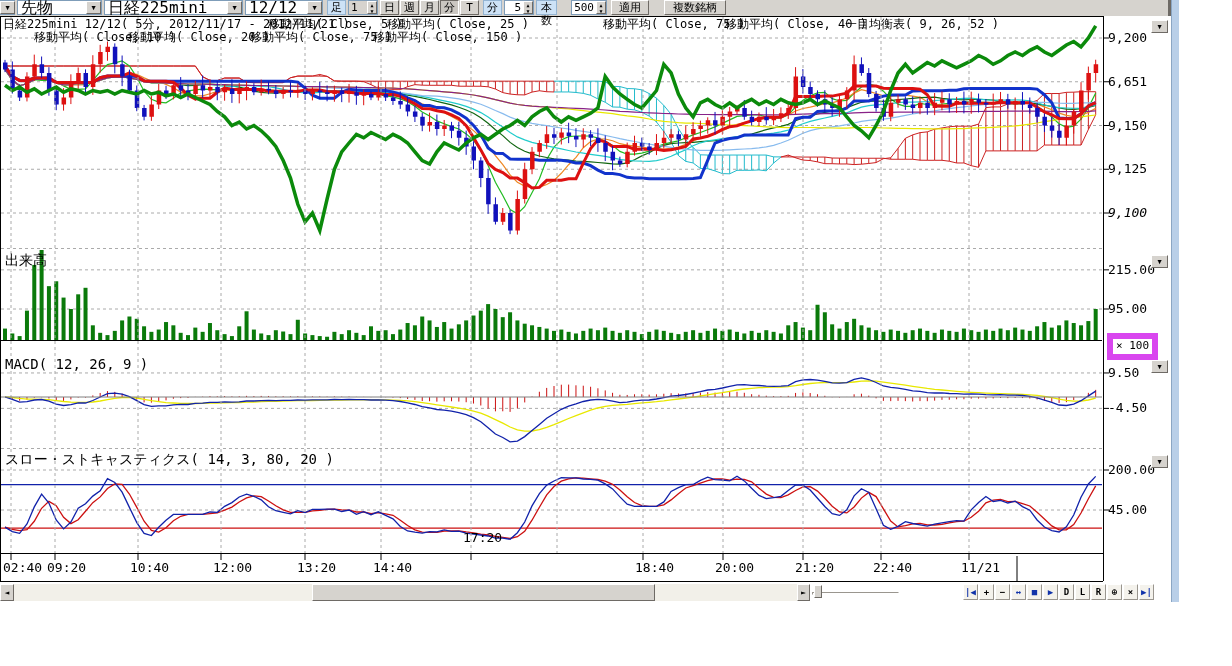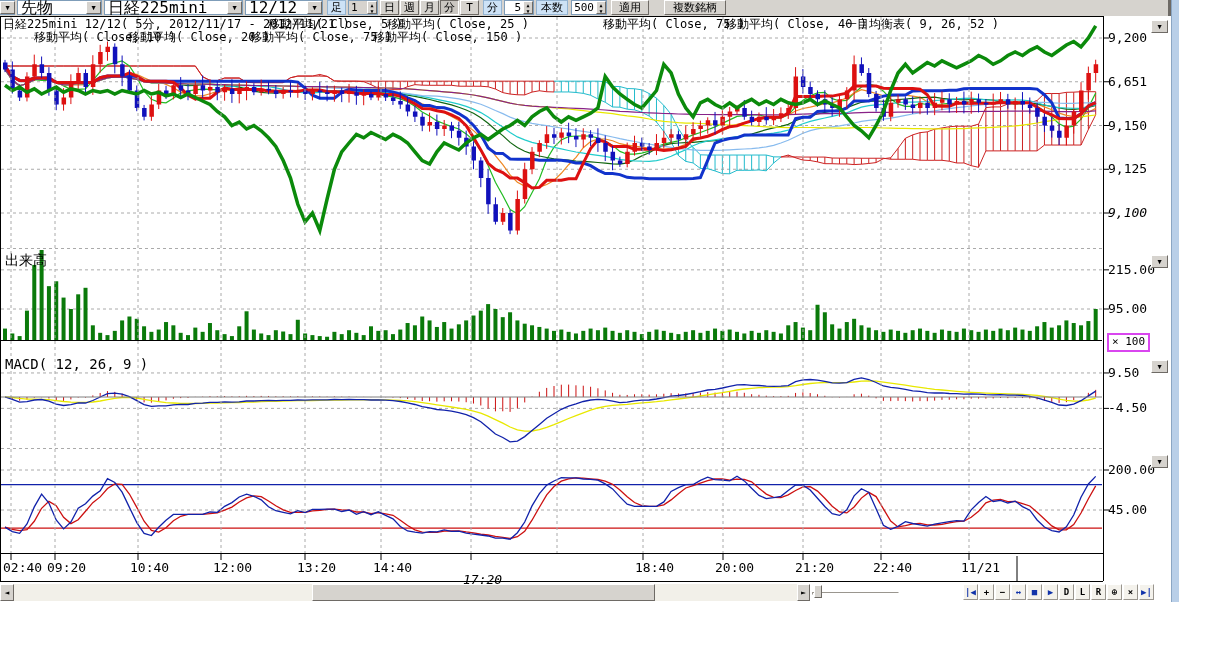--- a/index.html
+++ b/index.html
@@ -18,21 +18,21 @@
   .chip{background:#cde2f6;border:1px solid #94b4d2;box-sizing:border-box;height:15px;
         font-size:11px;line-height:13px;text-align:center;}
   .tbbtn{height:15px;font-size:11px;line-height:13px;text-align:center;}
   .spin{background:#fff;border:1px solid #7f9db9;box-sizing:border-box;height:15px;}
   .spin .num{position:absolute;left:2px;top:1px;font-size:11px;line-height:12px;}
   .spin .ud{position:absolute;right:0;top:0;width:10px;height:13px;font-size:5px;line-height:6px;text-align:center;}
   .legend{position:absolute;font-size:12px;line-height:13px;white-space:nowrap;color:#000;}
   .axlab{position:absolute;font-size:13px;line-height:14px;color:#000;white-space:nowrap;}
   .panlab{position:absolute;font-size:14px;line-height:14px;color:#000;white-space:nowrap;}
   .ddbtn{position:absolute;width:17px;height:13px;text-align:center;font-size:7px;line-height:12px;}
-  #multbox{position:absolute;border:2px solid #d946ef;background:#fff;font-size:11px;line-height:13px;text-align:center;}
+  #multbox{position:absolute;border:6px solid #d946ef;background:#fff;font-size:11px;line-height:13px;text-align:center;}
   
   .sbtn{position:absolute;font-size:8px;line-height:15px;text-align:center;color:#000;}
   .track{position:absolute;background:#f2f0e9;}
   .ctl{position:absolute;width:15px;height:16px;background:#f4f2ec;border:1px solid #9a968f;
        border-top-color:#fff;border-left-color:#fff;box-sizing:border-box;
        font-size:9px;line-height:14px;text-align:center;font-weight:bold;}
   .blue{color:#1133aa;} .blk{color:#000;}
   #vstrip{position:absolute;left:1171px;top:0;width:7px;height:602px;background:#b9cfe8;border-left:1px solid #8ba6c4;}
 </style>
 </head>
@@ -66,21 +66,21 @@
         <div class="abs tbbtn raised" style="left: 400px; top: 0px; width: 19px;">週</div>
         <div class="abs tbbtn raised" style="left: 420px; top: 0px; width: 19px;">月</div>
         <div class="abs tbbtn pressed" style="left: 440px; top: 0px; width: 19px;">分</div>
         <div class="abs tbbtn raised" style="left: 460px; top: 0px; width: 19px;">T</div>
       </div>
     <div class="abs chip" style="left:483px;top:0;width:19px;">分</div>
     <div class="abs spin" style="left:504px;top:0;width:30px;">
       <span class="num" style="left:auto;right:12px;">5</span>
       <span class="ud raised">▲<br>▼</span>
     </div>
-    <div class="abs chip" style="left:536px;top:0;width:32px;">本数</div>
+    <div class="abs chip" style="left:536px;top:0;width:21px;">本数</div>
     <div class="abs spin" style="left:571px;top:0;width:36px;">
       <span class="num" style="left:auto;right:12px;">500</span>
       <span class="ud raised">▲<br>▼</span>
     </div>
     <div class="abs tbbtn raised" style="left:611px;top:0;width:38px;">適用</div>
     <div class="abs tbbtn raised" style="left:664px;top:0;width:62px;">複数銘柄</div>
   </div>
   <div class="abs" style="left:1168px;top:0;width:3px;height:16px;background:#6e6a65;"></div>
 
   <svg id="plot" class="abs" style="left:0;top:0;" width="1232" height="666">
@@ -1238,39 +1238,40 @@
       <span class="legend" style="left: 845px; top: 18px;">一目均衡表( 9, 26, 52 )</span>
     </div>
   <div id="legend2">
       <span class="legend" style="left: 2px; top: 31px; padding-left: 32px;">移動平均( Close, 10 )</span>
       <span class="legend" style="left: 128px; top: 31px;">移動平均( Close, 20 )</span>
       <span class="legend" style="left: 250px; top: 31px;">移動平均( Close, 75 )</span>
       <span class="legend" style="left: 373px; top: 31px;">移動平均( Close, 150 )</span>
     </div>
   <div class="panlab" style="left:5px;top:253px;">出来高</div>
   <div class="panlab" style="left:5px;top:357px;">MACD( 12, 26, 9 )</div>
+  <div class="panlab" style="left:5px;top:452px;">スロー・ストキャスティクス( 14, 3, 80, 20 )</div>
   <div id="axis-labels">
       <span class="axlab" style="left: 1108px; top: 31px;">9,200</span>
       <span class="axlab" style="left: 1108px; top: 74.75px;">6,651</span>
       <span class="axlab" style="left: 1108px; top: 118.5px;">9,150</span>
       <span class="axlab" style="left: 1108px; top: 162.25px;">9,125</span>
       <span class="axlab" style="left: 1108px; top: 206px; font-style: italic;">9,100</span>
       <span class="axlab" style="left: 1108px; top: 262.846px;">215.00</span>
       <span class="axlab" style="left: 1108px; top: 302.002px;">95.00</span>
       <span class="axlab" style="left: 1108px; top: 365.965px;">9.50</span>
       <span class="axlab" style="left: 1108px; top: 401.385px;">-4.50</span>
       <span class="axlab" style="left: 1108px; top: 463px;">200.00</span>
       <span class="axlab" style="left: 1108px; top: 503px;">45.00</span>
       <span class="axlab" style="left: 3px; top: 561px;">02:40</span>
       <span class="axlab" style="left: 47px; top: 561px;">09:20</span>
       <span class="axlab" style="left: 130px; top: 561px;">10:40</span>
       <span class="axlab" style="left: 213px; top: 561px;">12:00</span>
       <span class="axlab" style="left: 297px; top: 561px;">13:20</span>
       <span class="axlab" style="left: 373px; top: 561px;">14:40</span>
-      <span class="axlab" style="left: 463px; top: 573px; font-style: italic;">17:20</span>
+      <span class="axlab" style="left: 463px; top: 531px;">17:20</span>
       <span class="axlab" style="left: 635px; top: 561px;">18:40</span>
       <span class="axlab" style="left: 715px; top: 561px;">20:00</span>
       <span class="axlab" style="left: 795px; top: 561px;">21:20</span>
       <span class="axlab" style="left: 873px; top: 561px;">22:40</span>
       <span class="axlab" style="left: 961px; top: 561px;">11/21</span>
     </div>
   <div id="multbox" style="left:1107px;top:333px;width:39px;height:15px;">× 100</div>
 
   <div class="ddbtn raised" style="left:1151px;top:20px;">▼</div>
   <div class="ddbtn raised" style="left:1151px;top:255px;">▼</div>

